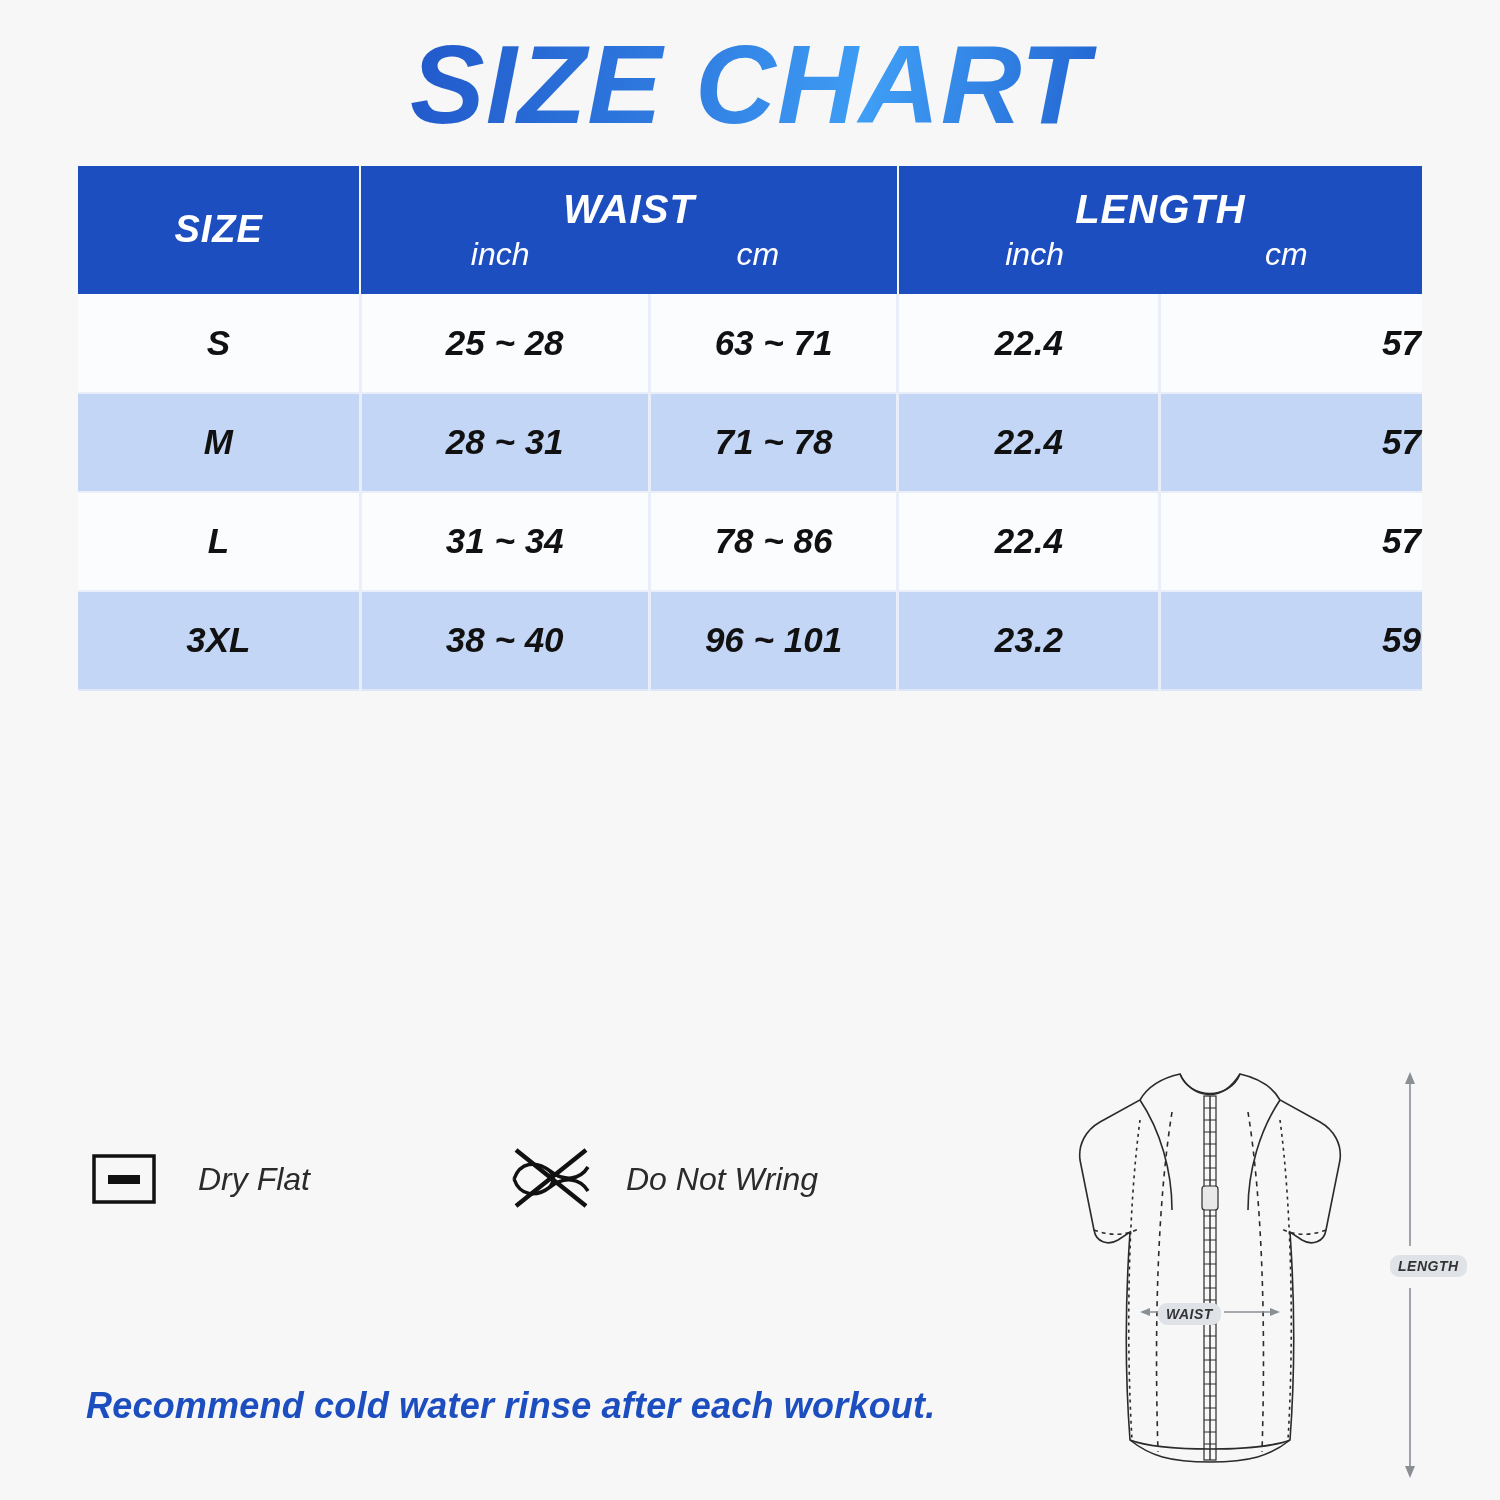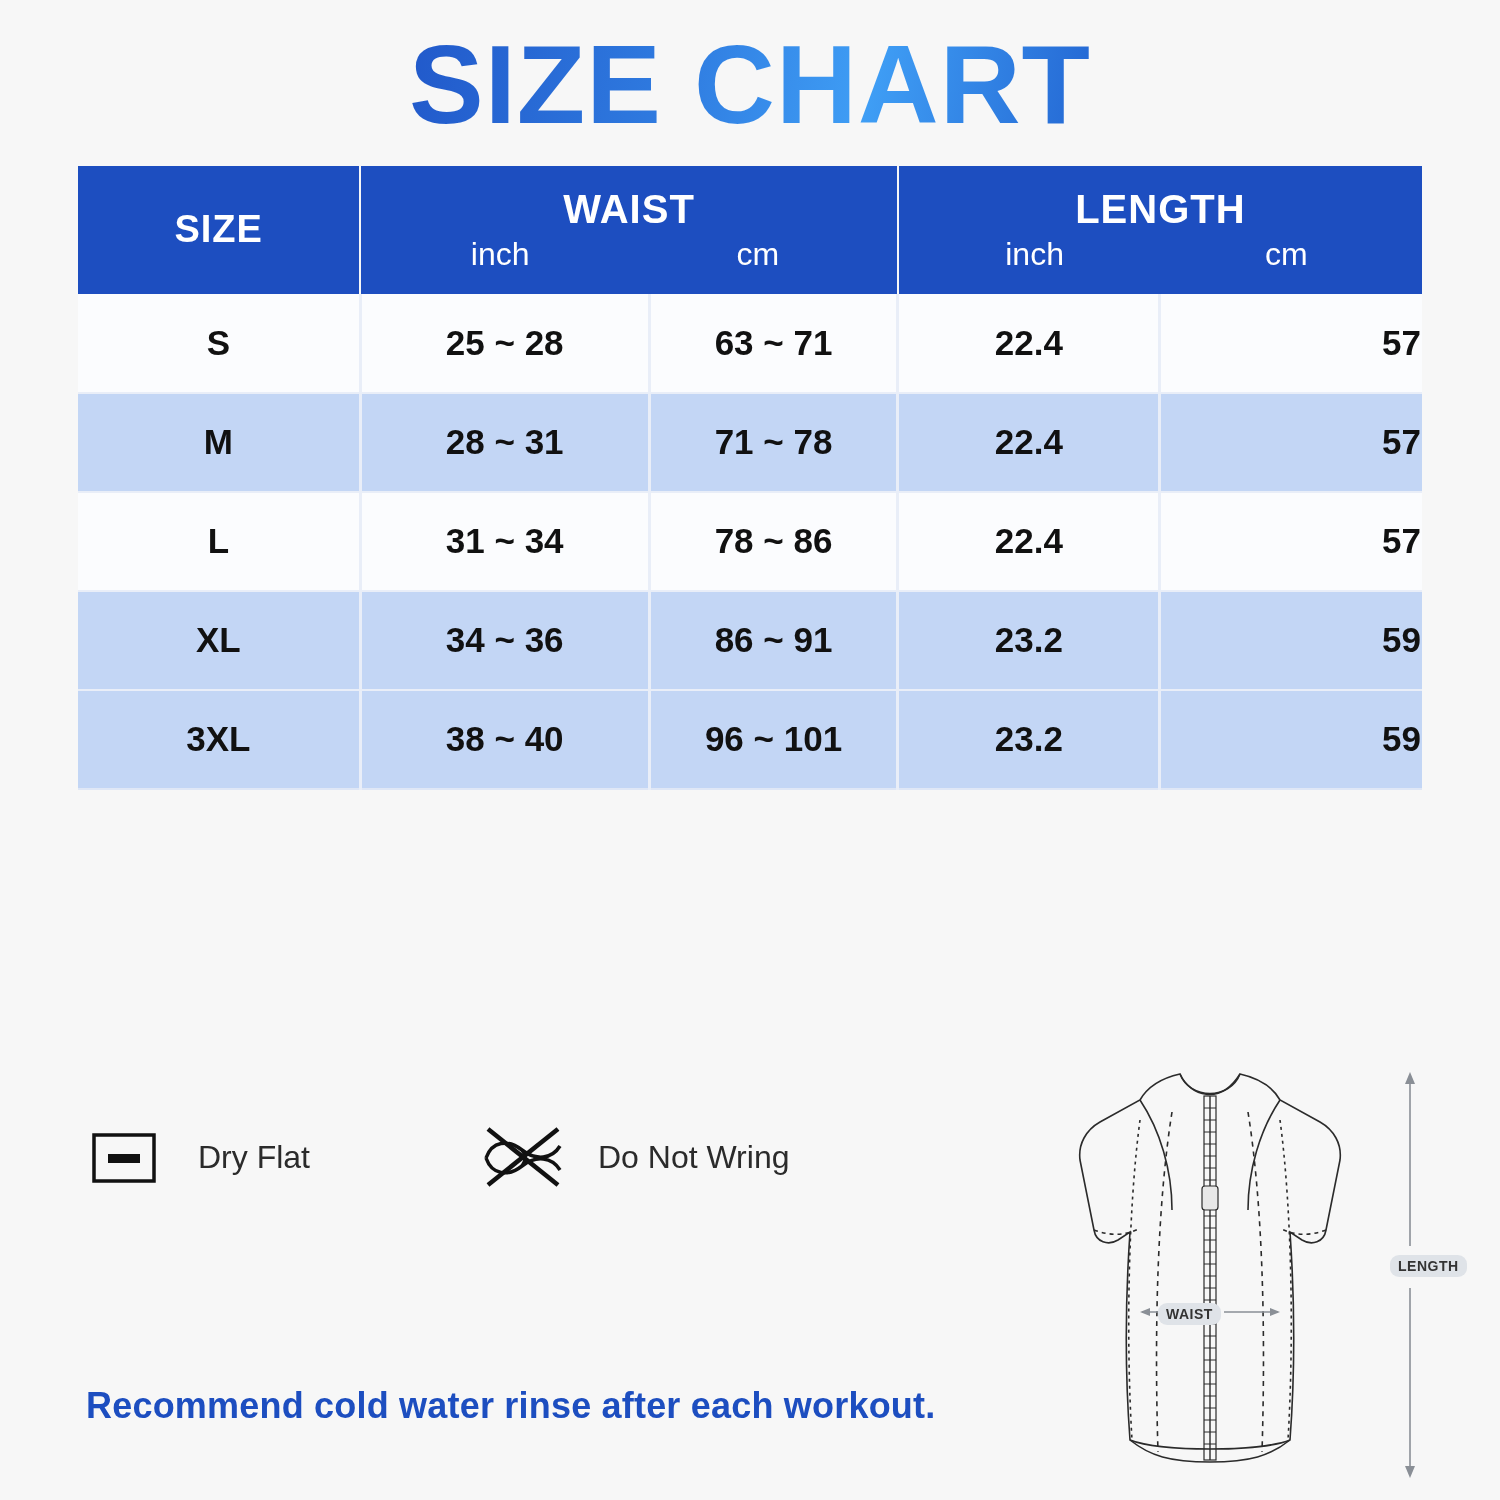--- a/index.html
+++ b/index.html
@@ -7,20 +7,21 @@
     margin: 0; padding: 0;
     width: 1500px; height: 1500px;
     background: #f7f7f7;
     font-family: "Liberation Sans", sans-serif;
   }
   .page {
     position: relative;
     width: 1500px; height: 1500px;
     background: #f7f7f7;
     overflow: hidden;
+    font-style: italic;
   }
 
   
   .title {
     text-align: center;
     font-size: 112px;
     font-weight: 800;
     letter-spacing: 1px;
     padding-top: 26px;
     background: linear-gradient(100deg, #1d4fc4 0%, #1d4fc4 22%, #2f7be0 45%, #3f9ef5 58%, #1b55c8 78%, #173f9e 100%);
@@ -87,22 +88,23 @@
 
   
   .care {
     position: absolute;
     left: 78px;
     top: 1090px;
     width: 900px;
   }
   .care-row {
     display: flex;
-    align-items: center;
+    align-items: flex-end;
     height: 135px;
+    gap: 28px;
   }
   .care-item {
     display: flex;
     align-items: center;
     width: 400px;
   }
   .care-icon {
     width: 92px;
     height: 92px;
     display: flex;
@@ -199,27 +201,20 @@
           <td>71 ~ 78</td>
           <td>22.4</td>
           <td>57</td>
         </tr>
         <tr class="odd">
           <td class="size-cell">L</td>
           <td>31 ~ 34</td>
           <td>78 ~ 86</td>
           <td>22.4</td>
           <td>57</td>
-        </tr>
-        <tr class="even">
-          <td class="size-cell">XL</td>
-          <td>34 ~ 36</td>
-          <td>86 ~ 91</td>
-          <td>23.2</td>
-          <td>59</td>
         </tr>
         <tr class="even">
           <td class="size-cell">3XL</td>
           <td>38 ~ 40</td>
           <td>96 ~ 101</td>
           <td>23.2</td>
           <td>59</td>
         </tr>
       </tbody>
     </table>

